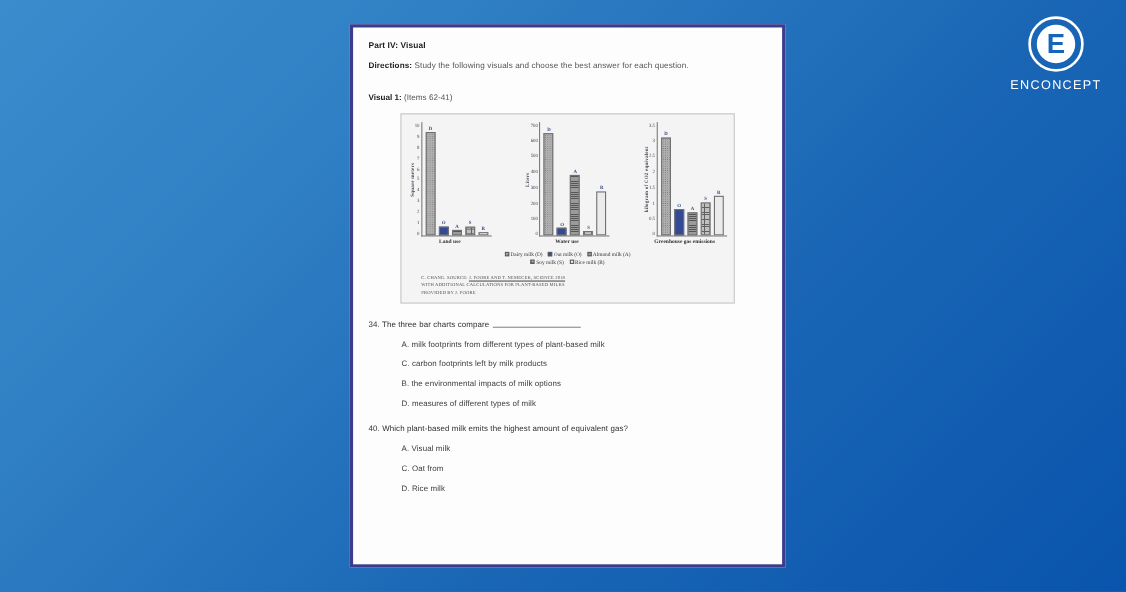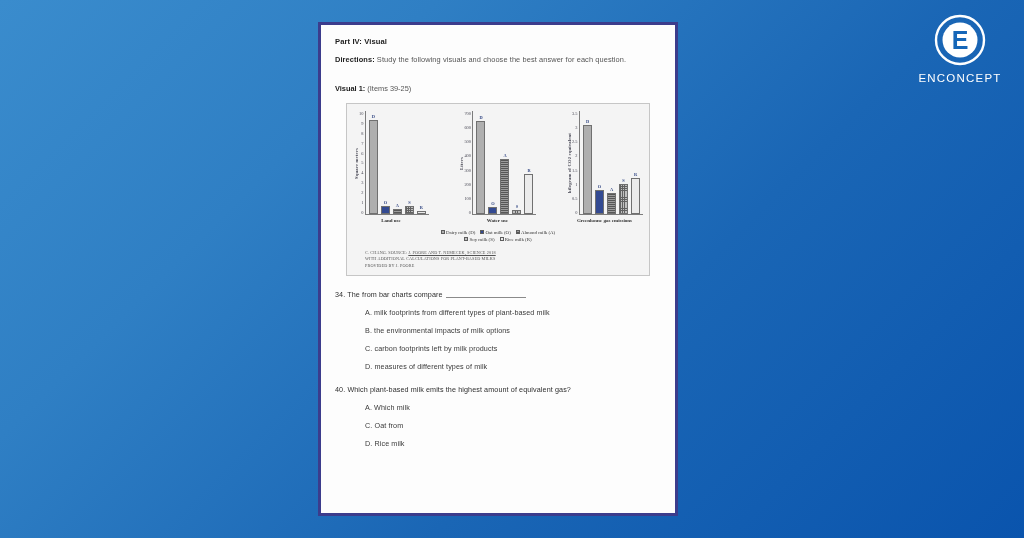--- a/index.html
+++ b/index.html
@@ -41,21 +41,21 @@
     font-weight: normal;
     letter-spacing: 1.2px;
     font-family: "Liberation Sans", sans-serif;
   }
 
   
   .page {
     position: absolute;
     left: 318px;
     top: 22px;
-    width: 360px;
+    width: 396px;
     height: 494px;
     background: #fdfdfd;
     border: 3px solid #3c3c8c;
     padding: 12px 14px 0 14px;
   }
 
   .part-title {
     font-size: 7.6px;
     font-weight: bold;
     color: #1d1d1d;
@@ -250,21 +250,21 @@
 
   <div class="page">
 
     <div class="part-title">Part IV: Visual</div>
 
     <div class="directions">
       <b>Directions:</b><span> Study the following visuals and choose the best answer for each question.</span>
     </div>
 
     <div class="visual-label">
-      <b>Visual 1:</b><span> (Items 39-25)</span>
+      <b>Visual 1:</b><span> (Items 62-41)</span>
     </div>
 
     <div class="figure">
       <div class="panels" id="panels">
           <div class="panel">
             <div class="panel-body">
               <div class="ylabel">Square meters</div>
               <div class="ticks">
                 <span>10</span>
                 <span>9</span>
@@ -401,28 +401,28 @@
         </div>
       <div class="source" id="source">
           <div><span>C. CHANG. SOURCE: </span><u>J. POORE AND T. NEMECEK, SCIENCE 2018</u></div>
           <div>WITH ADDITIONAL CALCULATIONS FOR PLANT-BASED MILKS</div>
           <div>PROVIDED BY J. POORE</div>
         </div>
     </div>
 
     <div id="questions">
         <div class="q-block">
-          <div class="question"><span>34. </span><span>The from bar charts compare</span><span class="blank"></span></div>
+          <div class="question"><span>34. </span><span>The three bar charts compare</span><span class="blank"></span></div>
           <div class="choice">A. milk footprints from different types of plant-based milk</div>
+          <div class="choice">C. carbon footprints left by milk products</div>
           <div class="choice">B. the environmental impacts of milk options</div>
-          <div class="choice">C. carbon footprints left by milk products</div>
           <div class="choice">D. measures of different types of milk</div>
         </div>
         <div class="q-block">
           <div class="question"><span>40. </span><span>Which plant-based milk emits the highest amount of equivalent gas?</span></div>
-          <div class="choice">A. Which milk</div>
+          <div class="choice">A. Visual milk</div>
           <div class="choice">C. Oat from</div>
           <div class="choice">D. Rice milk</div>
         </div>
       </div>
 
   </div>
 </div>
 
 </body></html>

